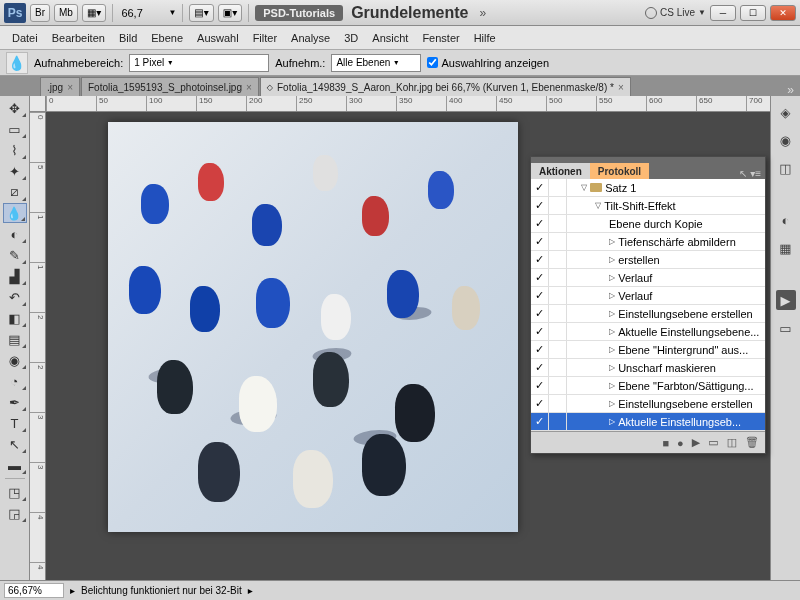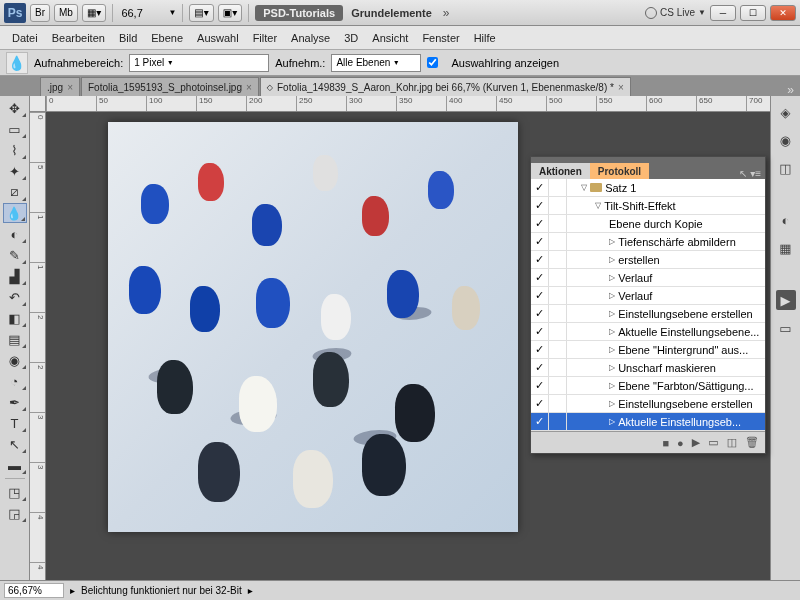--- a/index.html
+++ b/index.html
@@ -6,38 +6,38 @@
 body { width: 800px; height: 600px; overflow: hidden; background: #494949; position: relative; }
 
 
 .titlebar { height: 26px; background: linear-gradient(#e8e8e8, #d0d0d0); display: flex; align-items: center; padding: 0 4px; border-bottom: 1px solid #8a8a8a; gap: 4px; }
 .ps-logo { width: 22px; height: 20px; background: #2a4a7a; color: #9ec2e8; font-weight: bold; font-size: 12px; display: flex; align-items: center; justify-content: center; border-radius: 2px; }
 .tb-btn { height: 18px; padding: 0 4px; background: linear-gradient(#f5f5f5,#ddd); border: 1px solid #999; border-radius: 3px; font-size: 10px; display: flex; align-items: center; }
 .tb-sep { width: 1px; height: 18px; background: #aaa; margin: 0 2px; }
 .tb-text { font-size: 11px; padding: 0 2px; }
 .tb-zoom { width: 45px; }
 .tb-ps { background: #666; color: #eee; font-weight: bold; padding: 2px 8px; border-radius: 3px; font-size: 11px; }
-.tb-doc { font-size: 11px; font-weight: 600; color: #333; padding: 0 4px; text-align: center; }
+.tb-doc { font-size: 16px; font-weight: 600; color: #333; padding: 0 4px; text-align: center; }
 .tb-arrows { font-size: 12px; color: #555; padding: 0 3px; }
 .spacer { flex: 1; }
 .cslive { font-size: 10px; color: #333; display: flex; align-items: center; gap: 3px; }
 .cslive::before { content: ""; width: 10px; height: 10px; border: 1px solid #666; border-radius: 50%; display: inline-block; }
 .wbtn { width: 26px; height: 16px; background: linear-gradient(#f5f5f5,#ddd); border: 1px solid #888; border-radius: 3px; font-size: 9px; display: flex; align-items: center; justify-content: center; }
 .wbtn.close { background: linear-gradient(#e97a5a,#cc4420); color: #fff; }
 
 
 .menubar { height: 24px; background: #e6e6e6; display: flex; align-items: center; padding: 0 6px; border-bottom: 1px solid #aaa; gap: 2px; }
 .menubar span { font-size: 11px; color: #222; padding: 3px 6px; cursor: default; }
 
 
 .optbar { height: 26px; background: #d8d8d8; display: flex; align-items: center; padding: 0 6px; border-bottom: 1px solid #999; gap: 6px; font-size: 11px; }
 .opt-icon { width: 22px; height: 22px; background: #e8e8e8; display: flex; align-items: center; justify-content: center; font-size: 14px; border: 1px solid #bbb; }
 .opt-field { height: 18px; background: #fff; border: 1px solid #888; padding: 0 4px; font-size: 10px; display: flex; align-items: center; }
 .opt-field::after { content: "▾"; margin-left: 4px; font-size: 8px; }
-.opt-chk { display: flex; align-items: center; gap: 13px; }
+.opt-chk { display: flex; align-items: center; gap: 3px; }
 .opt-chk input { width: 11px; height: 11px; }
 
 
 .doctabs { height: 22px; background: #909090; display: flex; align-items: flex-end; padding: 0 0 0 40px; border-bottom: 1px solid #494949; }
 .tab { height: 20px; background: #b0b0b0; border: 1px solid #7a7a7a; border-bottom: none; padding: 0 6px; font-size: 10px; display: flex; align-items: center; gap: 4px; color: #222; margin-right: 1px; }
 .tab.active { background: #d6d6d6; }
 .tab .x { font-size: 10px; color: #666; }
 .tabs-more { margin-left: auto; color: #ddd; font-size: 12px; padding: 0 6px; }
 
 

